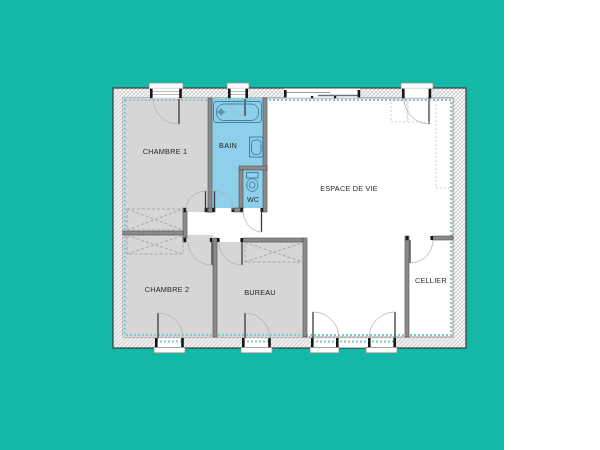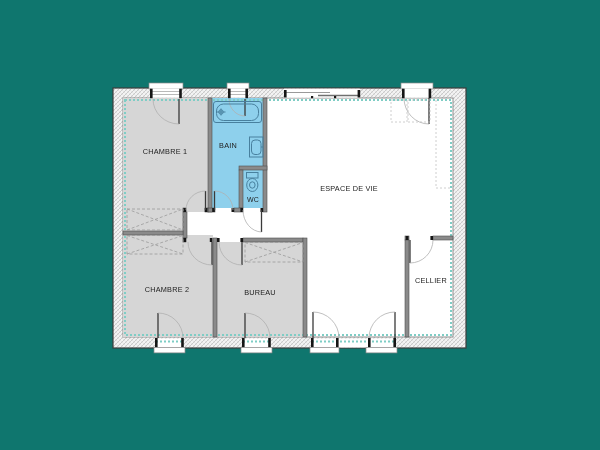--- a/index.html
+++ b/index.html
@@ -1,16 +1,16 @@
 <!DOCTYPE html>
 <html><head>
 <meta charset="utf-8">
 <style>
   html,body{margin:0;padding:0;background:#ffffff;}
-  .canvas{position:relative;width:600px;height:450px;background:#0f766e;overflow:hidden;
+  .canvas{position:relative;width:504px;height:450px;background:#14b8a6;overflow:hidden;
           font-family:"Liberation Sans",sans-serif;}
   svg{position:absolute;inset:0;display:block;}
   text{font-family:"Liberation Sans",sans-serif;fill:#222;letter-spacing:0.2px;}
   .room-label{font-size:7.3px;}
   .room-label-small{font-size:7px;}
   .iwall{fill:#8a8a8a;stroke:#4f4f4f;stroke-width:0.6;}
   .cap{fill:#161616;}
   .leaf{stroke:#3a3a3a;stroke-width:1.3;fill:none;}
   .arc{stroke:#b0b0b0;stroke-width:0.8;fill:none;}
   .fix{stroke:#48809e;stroke-width:1;fill:none;}

